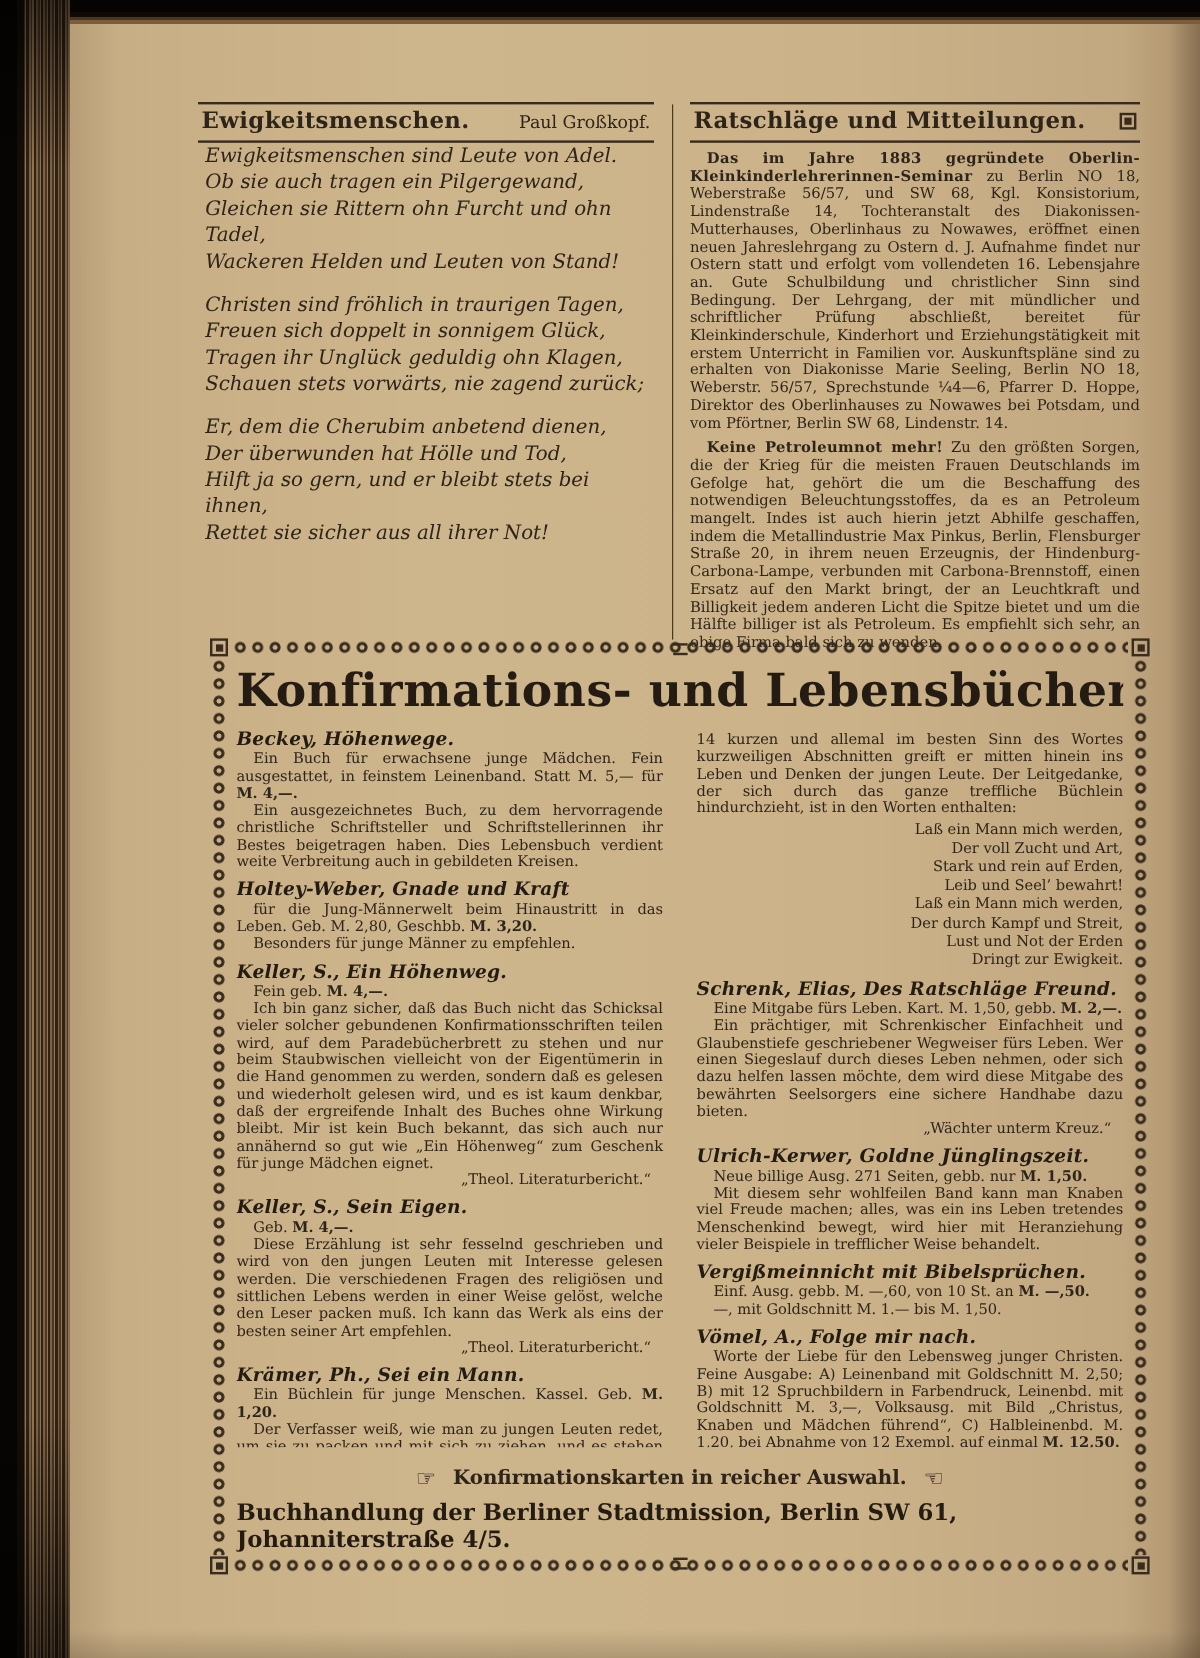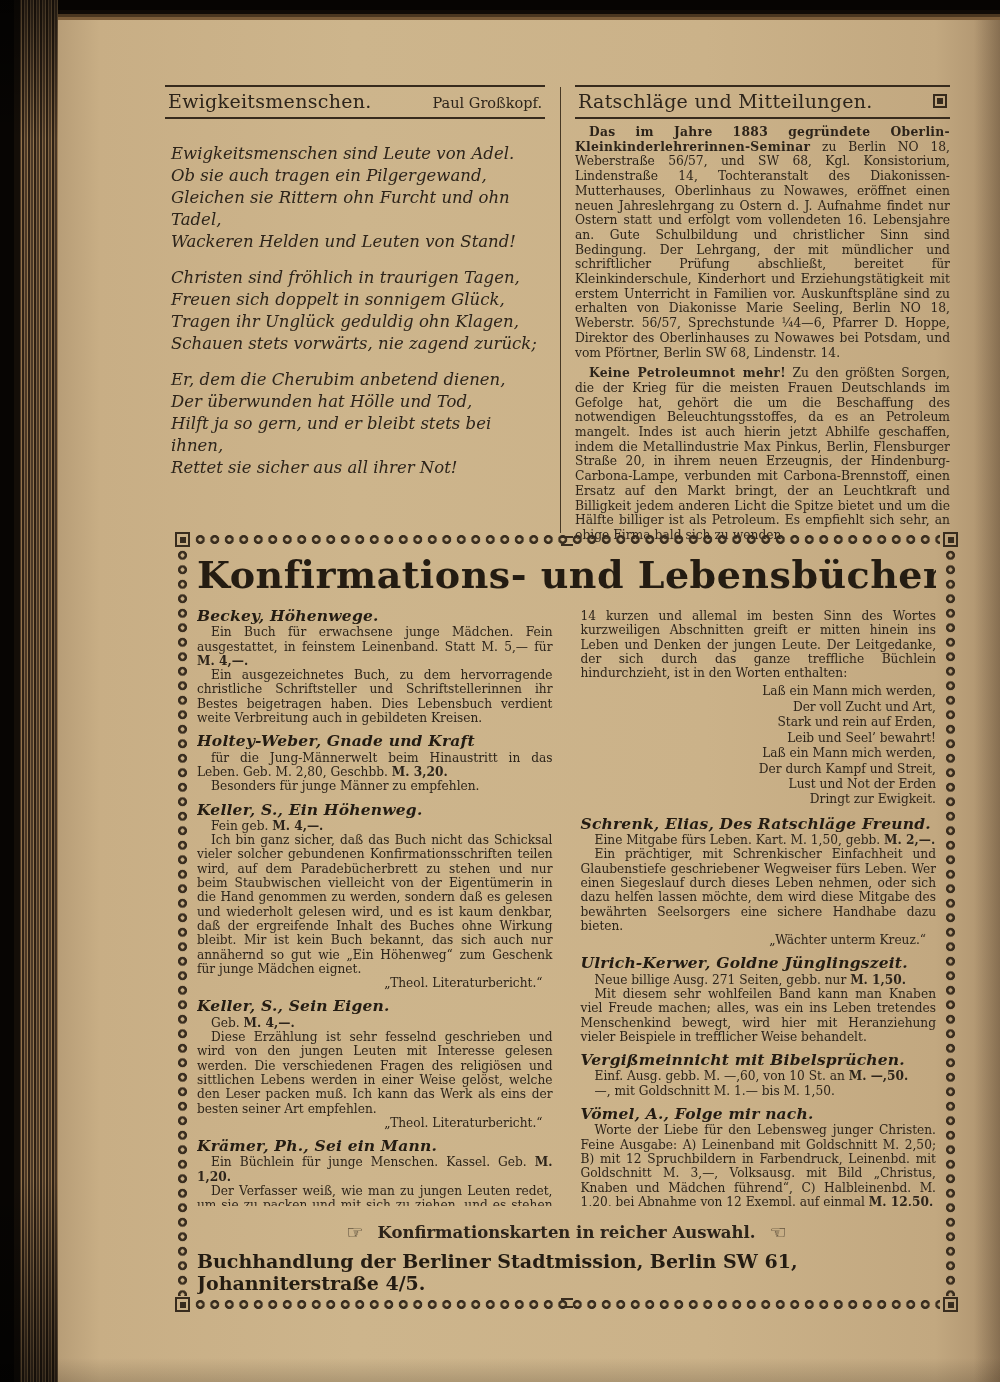--- a/index.html
+++ b/index.html
@@ -21,27 +21,27 @@
     background:linear-gradient(90deg,rgba(0,0,0,0),rgba(50,33,18,.30));pointer-events:none;}
   .paper::before{content:"";position:absolute;left:0;bottom:0;width:100%;height:24px;
     background:linear-gradient(0deg,rgba(30,20,10,.18),rgba(0,0,0,0));pointer-events:none;}
   
   .top-articles{position:absolute;left:110px;top:65px;width:785px;height:452px;}
   .article.left{position:absolute;left:0;top:0;width:380px;}
   .article.right{position:absolute;left:410px;top:0;width:375px;}
   .vdivider{position:absolute;left:395px;top:2px;bottom:4px;width:1px;background:#473823;}
   .art-header{display:flex;justify-content:space-between;align-items:baseline;
     border-top:2px solid #372b1d;border-bottom:2px solid #372b1d;padding:3px 3px 5px;}
-  .art-title{font-weight:400;font-size:19px;letter-spacing:.3px;}
+  .art-title{font-weight:700;font-size:19px;letter-spacing:.3px;}
   .art-author{font-size:14.5px;}
   .sq-ornament{width:10px;height:10px;border:2px solid #372b1d;position:relative;align-self:center;}
   .sq-ornament::after{content:"";position:absolute;inset:2px;background:#372b1d;}
   .poem{padding-left:4px;}
   .stanza{white-space:pre-line;font-style:italic;font-size:16.5px;line-height:22px;margin:14px 0 0 2px;}
-  .stanza:first-child{margin-top:24px;}
+  .stanza:first-child{margin-top:0;}
   .dense{font-size:12.3px;line-height:14.7px;text-align:justify;margin:6px 0 0 0;text-indent:14px;}
   .dense .lead{font-weight:700;letter-spacing:.3px;}
   
   .adbox{position:absolute;left:120px;top:512px;width:783px;height:780px;}
   .dots{position:absolute;
     background-image:radial-gradient(circle at 50% 50%,rgba(0,0,0,0) 1.8px,#382c1e 2.3px,#382c1e 4.2px,rgba(0,0,0,0) 4.9px);}
   .dots-top{top:1px;left:18px;right:18px;height:13px;background-size:14.5px 13px;background-repeat:repeat-x;}
   .dots-bottom{bottom:1px;left:18px;right:18px;height:13px;background-size:14.5px 13px;background-repeat:repeat-x;}
   .dots-left{left:1px;top:16px;bottom:16px;width:13px;background-size:13px 14.5px;background-repeat:repeat-y;}
   .dots-right{right:1px;top:16px;bottom:16px;width:13px;background-size:13px 14.5px;background-repeat:repeat-y;}

